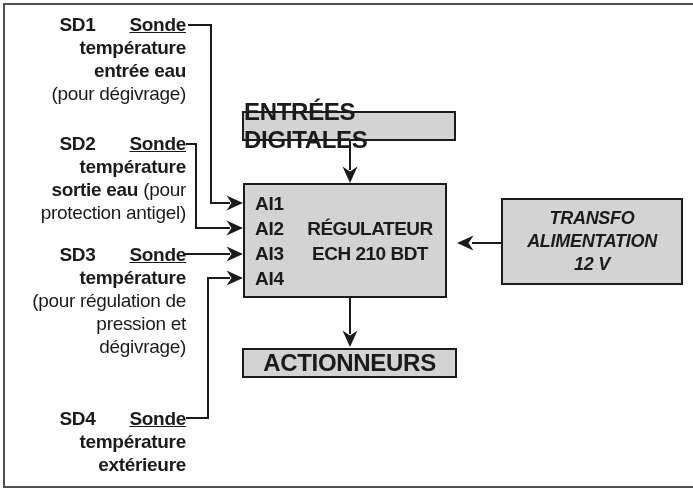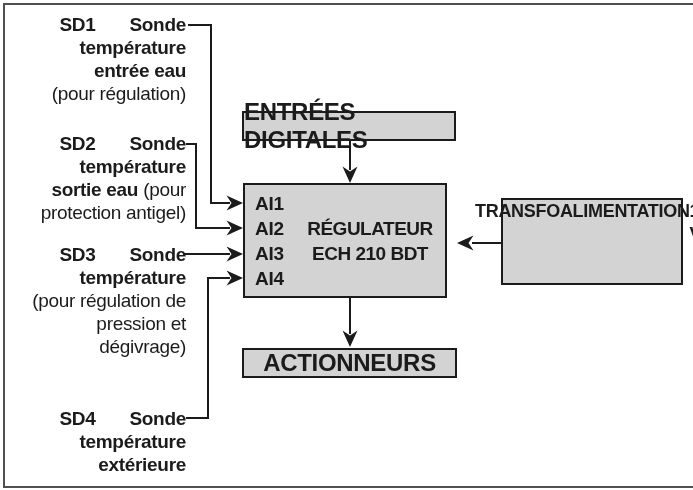--- a/index.html
+++ b/index.html
@@ -21,41 +21,41 @@
     position:absolute;left:3px;top:3px;right:-3px;bottom:2px;
     border:2px solid var(--frame);border-right:none;
     pointer-events:none;
   }
   
   .sensor{
     position:absolute;left:8px;width:178px;text-align:right;
     font-size:19px;font-weight:bold;line-height:23px;letter-spacing:-0.3px;
   }
   .sensor .note{font-weight:normal;}
-  .sensor .nm{margin-left:34px;}
+  .sensor .nm{margin-left:34px;text-decoration:underline;}
   
   .box{
     position:absolute;background:var(--box-fill);
     border:2px solid var(--box-border);
   }
   .box-label{
     display:flex;align-items:center;justify-content:center;
     width:100%;height:100%;font-size:24px;font-weight:bold;letter-spacing:-0.3px;
   }
   .ai-col{
     position:absolute;left:10px;top:6px;
     font-size:19px;font-weight:bold;line-height:25px;letter-spacing:-0.3px;
   }
   .reg-title{
     position:absolute;left:40px;top:31px;width:170px;text-align:center;
     font-size:19px;font-weight:bold;line-height:25px;letter-spacing:-0.5px;
   }
   .transfo-inner{
-    display:flex;flex-direction:row;justify-content:center;
-    width:100%;height:100%;font-size:18px;font-weight:bold;line-height:23px;letter-spacing:-0.3px;
+    display:flex;flex-direction:column;justify-content:center;align-items:center;
+    width:100%;height:100%;font-size:18px;font-weight:bold;line-height:23px;letter-spacing:-0.3px;font-style:italic;
   }
   svg.wires{position:absolute;left:0;top:0;pointer-events:none;}
   .wire{stroke:var(--line);stroke-width:2;fill:none;}
   .head{fill:var(--line);stroke:none;}
 </style>
 </head>
 <body>
 
 <div class="canvas">
   <div class="frame"></div>
@@ -81,21 +81,21 @@
     <path class="head" d="M226.5 246.5 L243 254 L226.5 261.5 L231.5 254 Z"></path>
 
     <path class="wire" d="M186 418 L208 418 L208 278 L230 278"></path>
     <path class="head" d="M226.5 270.5 L243 278 L226.5 285.5 L231.5 278 Z"></path>
   </svg>
 
   <div class="sensor" style="top:13px">
     <div><span>SD1</span><span class="nm">Sonde</span></div>
     <div>température</div>
     <div>entrée eau</div>
-    <div class="note">(pour régulation)</div>
+    <div class="note">(pour dégivrage)</div>
   </div>
 
   <div class="sensor" style="top:132px">
     <div><span>SD2</span><span class="nm">Sonde</span></div>
     <div>température</div>
     <div><span>sortie eau</span><span class="note"> (pour</span></div>
     <div class="note">protection antigel)</div>
   </div>
 
   <div class="sensor" style="top:243px">

